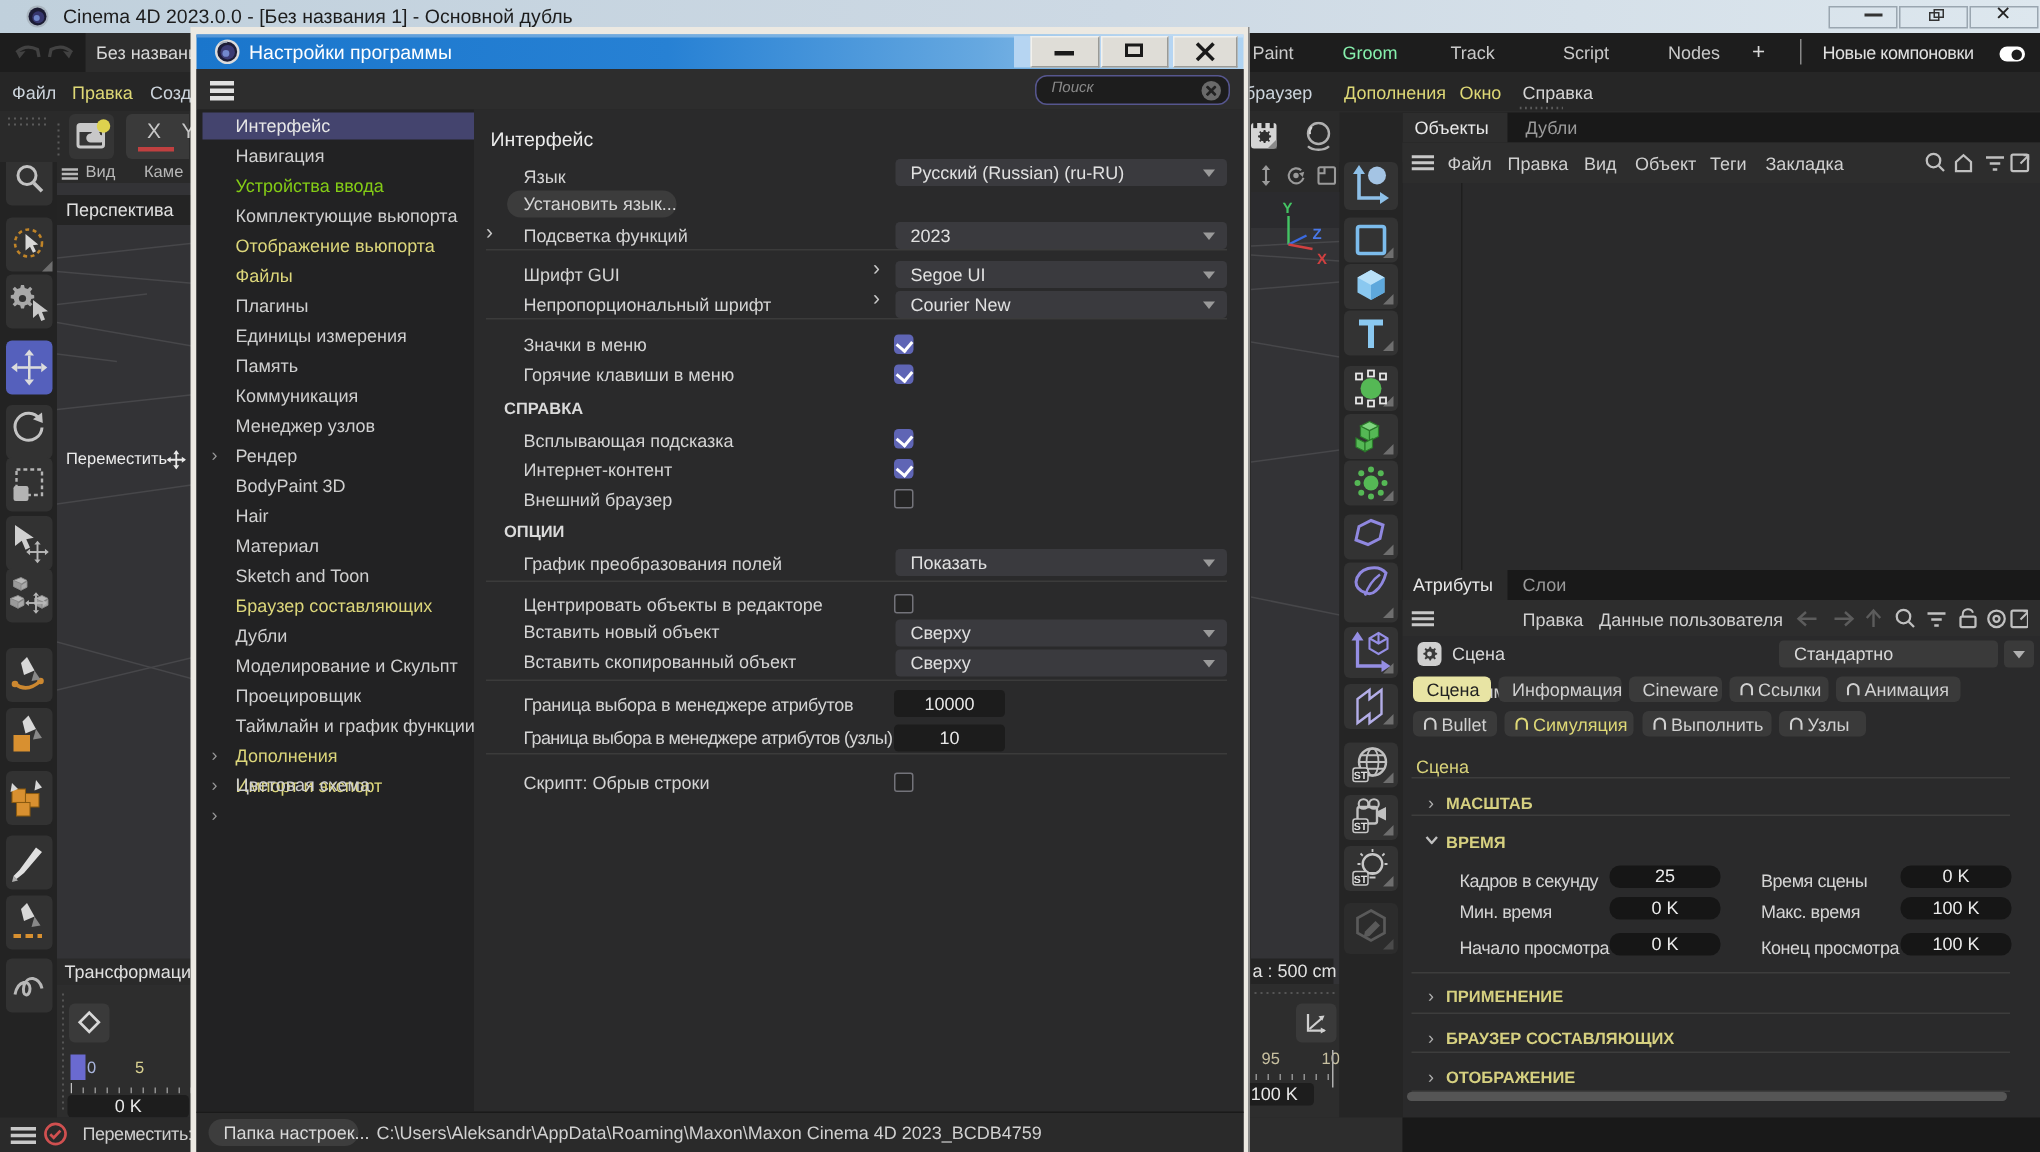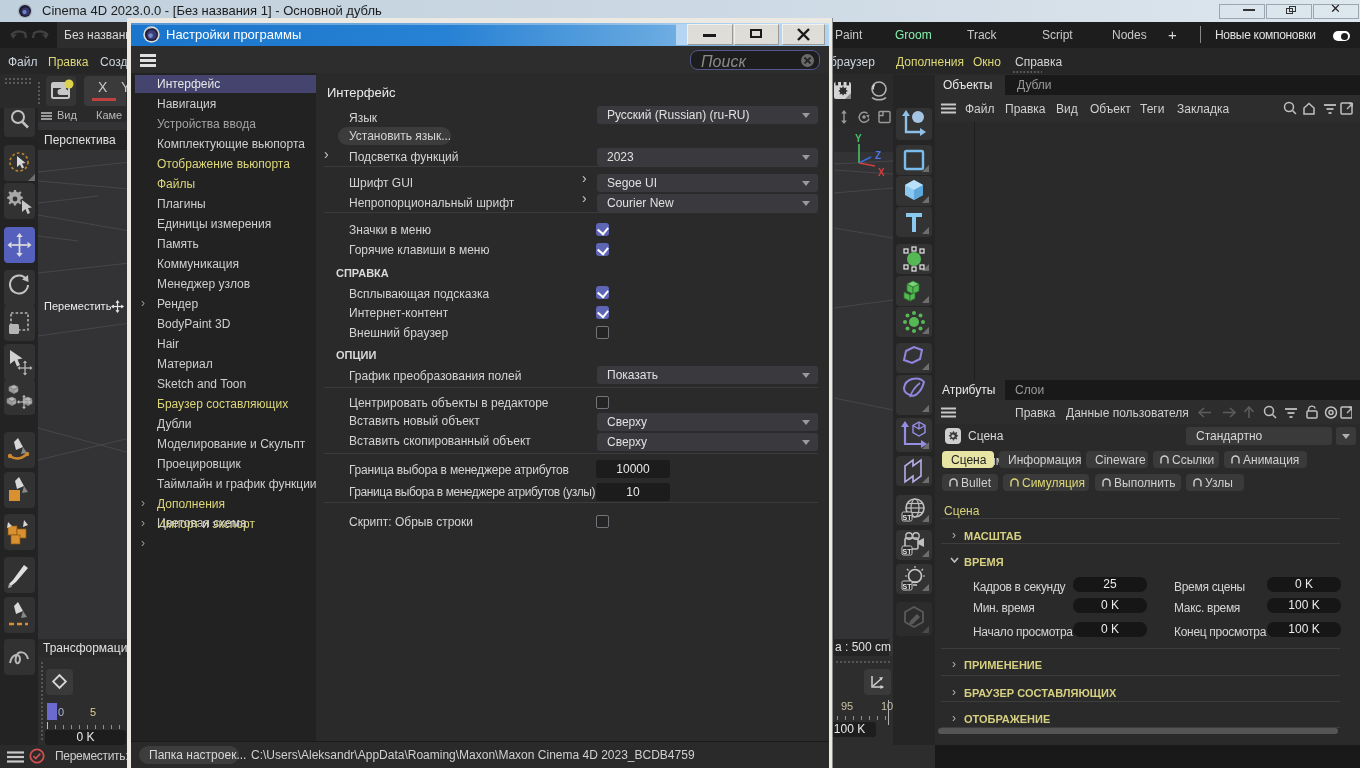--- a/index.html
+++ b/index.html
@@ -753,37 +753,37 @@
         </g>
       </svg>
 
   <div class="abs" style="left:4px;top:28px;width:698px;height:722px;background:#272727;">
 
     <div class="abs" style="left:0;top:0;width:698px;height:27px;background:#2d2d2d;">
       <div class="abs" style="left:9px;top:8px;width:16px;height:2.5px;background:#e0e0e0;"></div>
       <div class="abs" style="left:9px;top:13px;width:16px;height:2.5px;background:#e0e0e0;"></div>
       <div class="abs" style="left:9px;top:18px;width:16px;height:2.5px;background:#e0e0e0;"></div>
       <div class="abs" style="left:559px;top:4px;width:130px;height:20px;background:#1d1d1d;border:1px solid #56568e;border-radius:8px;">
-        <div class="abs txt" style="left:10px;top:2px;font-size:16px;font-style:italic;color:#8a8a8a;">Поиск</div>
+        <div class="abs txt" style="left:10px;top:2px;font-size:10px;font-style:italic;color:#8a8a8a;">Поиск</div>
         <div class="abs" style="left:110px;top:2.5px;width:13px;height:13px;background:#6a6a6a;border-radius:50%;">
           <svg class="abs" style="left:3px;top:3px" width="7" height="7">
                 <g stroke="#222" stroke-width="1.8">
                   <line x1="0.5" y1="0.5" x2="6.5" y2="6.5"></line>
                   <line x1="6.5" y1="0.5" x2="0.5" y2="6.5"></line>
                 </g>
               </svg>
         </div>
       </div>
     </div>
 
     <div class="abs" style="left:0;top:27px;width:185px;height:668px;background:#222223;font-size:12px;color:#cfcfcf;" id="sidebar">
       <div class="abs" style="left:4px;top:2px;width:181px;height:18px;background:#44446e;"></div>
       <div class="abs txt" style="left:26px;top:4px;color:#e6e6e6;">Интерфейс</div>
       <div class="abs txt" style="left:26px;top:24px;color:#cfcfcf;">Навигация</div>
-      <div class="abs txt" style="left:26px;top:44px;color:#a3a3a3;">Устройства ввода</div>
+      <div class="abs txt" style="left:26px;top:44px;color:#84cc16;">Устройства ввода</div>
       <div class="abs txt" style="left:26px;top:64px;color:#cfcfcf;">Комплектующие вьюпорта</div>
       <div class="abs txt" style="left:26px;top:84px;color:#dcd67a;">Отображение вьюпорта</div>
       <div class="abs txt" style="left:26px;top:104px;color:#dcd67a;">Файлы</div>
       <div class="abs txt" style="left:26px;top:124px;color:#cfcfcf;">Плагины</div>
       <div class="abs txt" style="left:26px;top:144px;color:#cfcfcf;text-align:center;">Единицы измерения</div>
       <div class="abs txt" style="left:26px;top:164px;color:#cfcfcf;">Память</div>
       <div class="abs txt" style="left:26px;top:184px;color:#cfcfcf;">Коммуникация</div>
       <div class="abs txt" style="left:26px;top:204px;color:#cfcfcf;">Менеджер узлов</div>
       <div class="abs txt" style="left:10px;top:223px;color:#9a9a9a;">›</div>
       <div class="abs txt" style="left:26px;top:224px;color:#cfcfcf;">Рендер</div>

